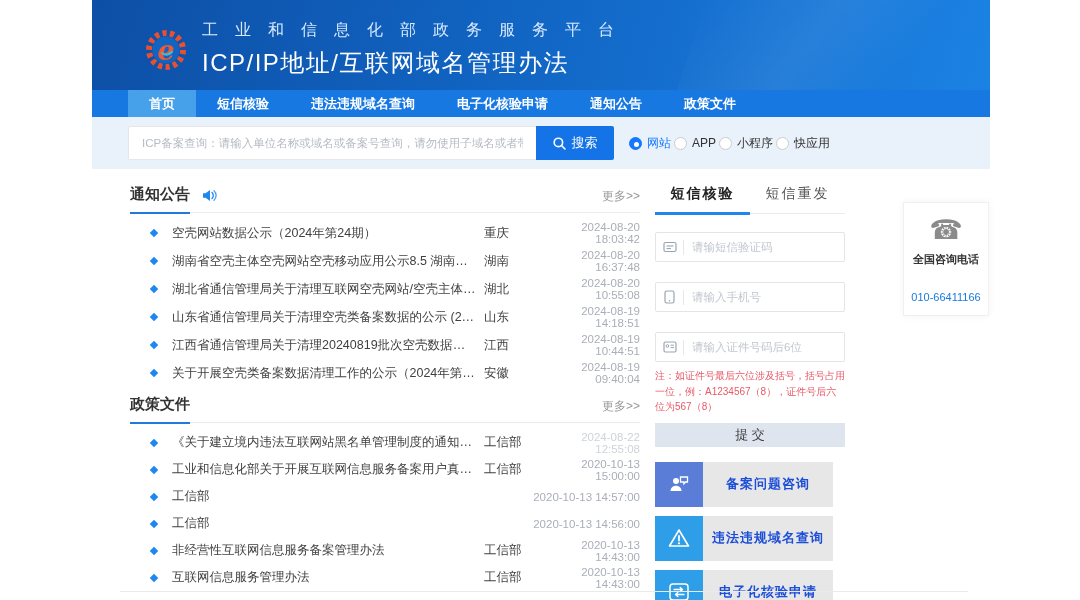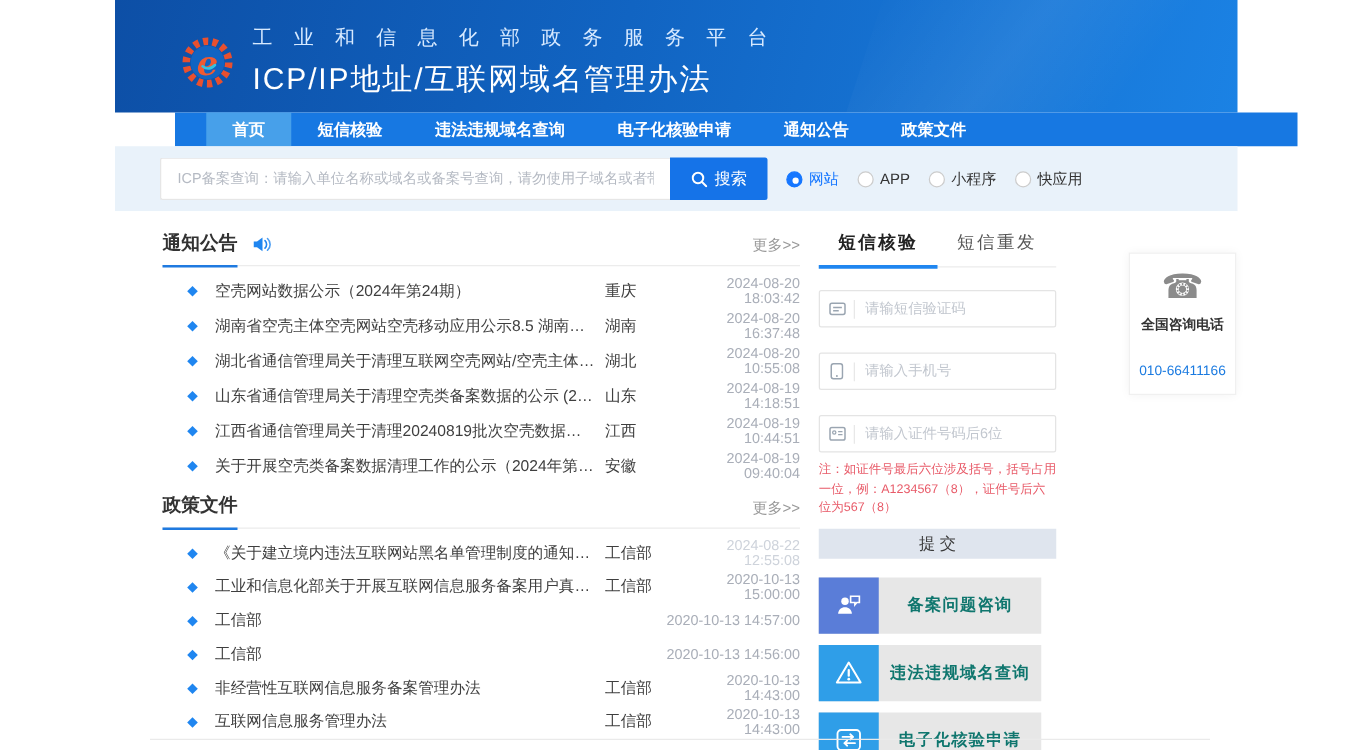--- a/index.html
+++ b/index.html
@@ -12,33 +12,33 @@
   .header::after { content:""; position:absolute; right:40px; top:-20px; width:260px; height:140px;
     background:linear-gradient(115deg, rgba(255,255,255,0) 0%, rgba(255,255,255,.07) 45%, rgba(255,255,255,0) 80%);
     transform:skewX(-18deg); }
   .header-inner { position:relative; display:flex; align-items:center; padding:20px 0 0 52px; }
   .logo { width:44px; height:44px; margin-right:14px; flex:none; }
   .hdr-sub { font-size:16px; color:#d8eaff; letter-spacing:17px; margin-bottom:6px; white-space:nowrap; }
   .hdr-title { font-size:24px; color:#ffffff; letter-spacing:1.5px; white-space:nowrap; }
 
   
   .nav { position:absolute; left:92px; top:90px; width:898px; height:27px;
-    background:#1778e2; display:flex; padding-left:25px;margin-left:48px; }
+    background:#1778e2; display:flex; padding-left:36px; }
   .nav-item { line-height:27px; padding:0 21px; font-size:13px; font-weight:bold; color:#fff; cursor:pointer; white-space:nowrap; }
   .nav-item.active { background:#47a0ea; }
 
   
   .search-band { position:absolute; left:92px; top:117px; width:898px; height:52px;
     background:#e9f2fa; display:flex; align-items:center; padding-left:36px; }
   .search-input { width:408px; height:34px; border:1px solid #e6e6e6; border-right:none; border-radius:2px 0 0 2px;
     background:#fff; font-size:11.5px; color:#333; padding:0 13px; outline:none; font-family:inherit; }
   .search-input::placeholder { color:#b5bac3; }
   .search-btn { width:78px; height:34px; background:#1573e8; border:none; border-radius:0 2px 2px 0;
     color:#fff; font-size:13px; display:flex; align-items:center; justify-content:center; gap:6px; cursor:pointer; font-family:inherit; }
-  .radio-group { display:flex; align-items:center; gap:15px; margin-left:15px; }
+  .radio-group { display:flex; align-items:center; gap:3px; margin-left:15px; }
   .radio-item { display:flex; align-items:center; gap:5px; font-size:12px; color:#333; cursor:pointer; }
   .radio-dot { width:13px; height:13px; border-radius:50%; background:#fff; border:1px solid #ccc; position:relative; flex:none; }
   .radio-item.selected .radio-dot { background:#1677ff; border-color:#1677ff; }
   .radio-item.selected .radio-dot::after { content:""; position:absolute; left:4px; top:4px; width:5px; height:5px;
     border-radius:50%; background:#fff; }
   .radio-item.selected .radio-label { color:#1677ff; }
 
   
   .main { position:absolute; left:92px; top:169px; width:898px; height:431px; background:#fff; }
 
@@ -73,21 +73,21 @@
   .note { margin-top:6px; font-size:10px; color:#e85a68; line-height:1.55; }
   .submit-btn { margin-top:8px; width:100%; height:24px; background:#dfe5ee; border:none; color:#3a3a3a;
     font-size:13px; cursor:pointer; font-family:inherit; }
   .qa-list { margin-top:15px; width:178px; display:flex; flex-direction:column; gap:9px; }
   .qa { height:45px; background:#e7e7e7; display:flex; align-items:stretch; cursor:pointer; }
   .qa-icon { width:48px; flex:none; display:flex; align-items:center; justify-content:center; }
   .qa-icon.c1 { background:#5a7dd8; }
   .qa-icon.c2 { background:#2f9ee8; }
   .qa-icon.c3 { background:#2f9ee8; }
   .qa-label { flex:1; display:flex; align-items:center; justify-content:center; font-size:13px; font-weight:bold;
-    color:#0f766e; letter-spacing:1px; }
+    color:#1d4ed8; letter-spacing:1px; }
 
   
   .phone-card { position:absolute; left:811px; top:33px; width:86px; border:1px solid #f0f0f0;
     box-shadow:0 0 8px rgba(0,0,0,.05); background:#fff; text-align:center; padding:13px 4px 12px; }
   .pc-icon { font-size:27px; color:#8b8b8b; line-height:1; font-family:"DejaVu Sans",sans-serif; }
   .pc-label { margin-top:9px; font-size:11px; font-weight:bold; color:#333; }
   .pc-phone { margin-top:24px; font-size:11px; color:#1a7ae0; }
 
   .footer-line { position:absolute; left:120px; top:591px; width:848px; height:1px; background:#eaeaea; }
 </style>

